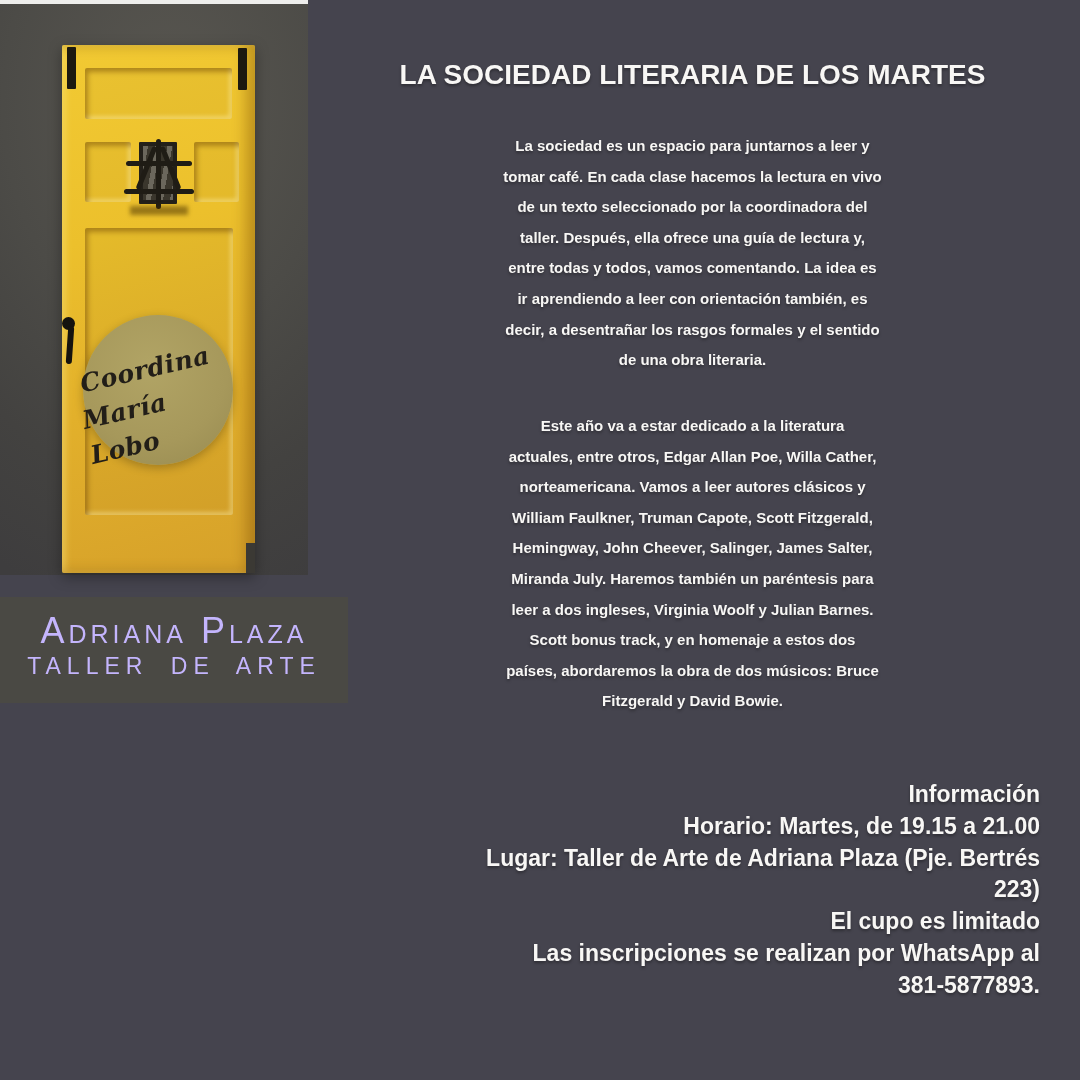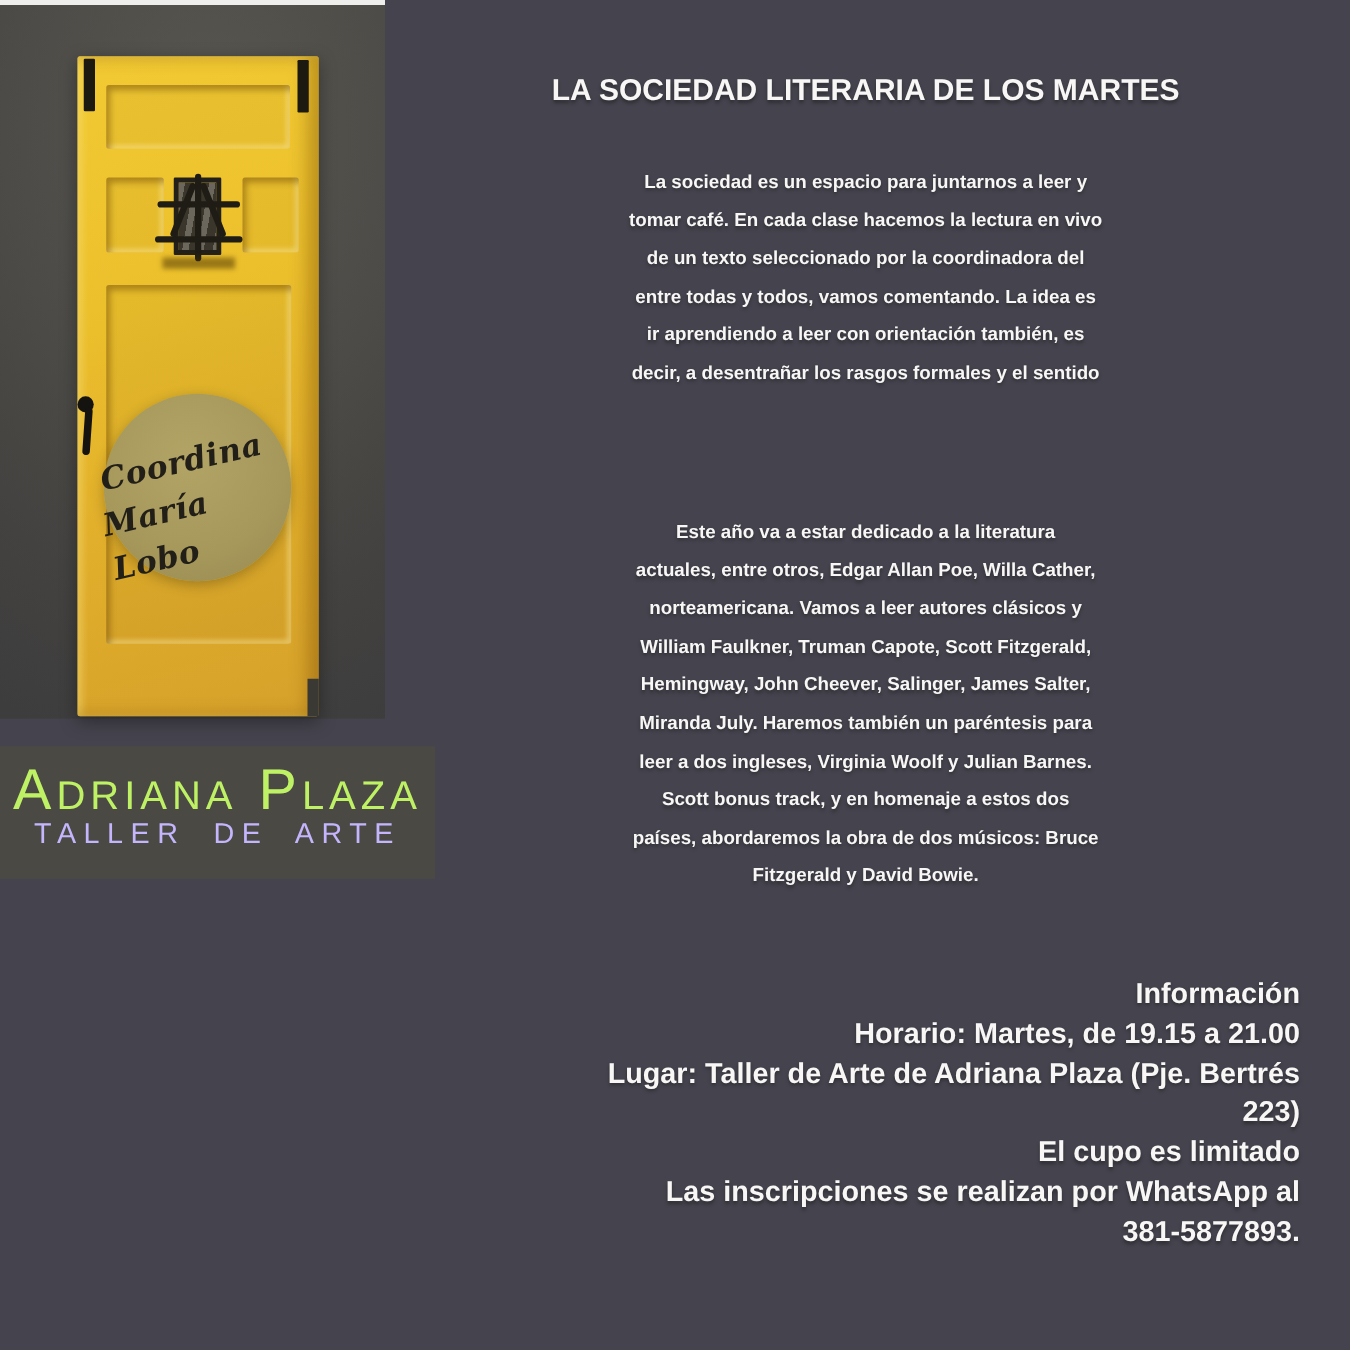--- a/index.html
+++ b/index.html
@@ -77,35 +77,35 @@
   .light-dash { position:absolute; left:0; top:616px; width:46px; height:3px; background:#8d8d8b; opacity:.85; }
 
   
   .logo-card {
     position:absolute; left:0; top:597px; width:348px; height:106px;
     background:#4a4944; text-align:center;
   }
   .logo-name {
     margin-top:14px;
     font-variant:small-caps; font-weight:400;
-    font-size:46px; line-height:40px; letter-spacing:4px;
-    color:#bef264;
+    font-size:36px; line-height:40px; letter-spacing:4px;
+    color:#c4b5fd;
   }
   .logo-subtitle {
     margin-top:2px;
     text-transform:uppercase; font-weight:400;
     font-size:23px; letter-spacing:6px; word-spacing:10px;
     color:#c4b5fd;
   }
 
   
   .content { position:absolute; left:345px; top:0; width:695px; height:1080px; color:#f8f7f5; }
   .event-title {
     position:absolute; top:59px; left:0; width:100%;
-    text-align:center; font-weight:700; font-size:24px; letter-spacing:0px;
+    text-align:center; font-weight:700; font-size:28px; letter-spacing:0px;
     text-shadow:0 2px 3px rgba(0,0,0,.35);
   }
   .para { position:absolute; left:0; width:100%; text-align:center;
           font-weight:700; font-size:15px; line-height:30.6px;
           text-shadow:0 2px 3px rgba(0,0,0,.35); }
   .para-1 { top:131px; }
   .para-2 { top:411px; }
   .info-block { position:absolute; left:0; top:779px; width:100%; padding-left:13px;
                 text-align:right; font-weight:700; font-size:23px; line-height:31.8px;
                 text-shadow:0 2px 3px rgba(0,0,0,.35); }
@@ -158,23 +158,25 @@
     <div class="logo-subtitle">taller de arte</div>
   </div>
 
   <div class="content">
     <div class="event-title">LA SOCIEDAD LITERARIA DE LOS MARTES</div>
 
     <div class="para para-1">
         <div class="body-line">La sociedad es un espacio para juntarnos a leer y</div>
         <div class="body-line">tomar café. En cada clase hacemos la lectura en vivo</div>
         <div class="body-line">de un texto seleccionado por la coordinadora del</div>
+        <div class="body-line">taller. Después, ella ofrece una guía de lectura y,</div>
         <div class="body-line">entre todas y todos, vamos comentando. La idea es</div>
         <div class="body-line">ir aprendiendo a leer con orientación también, es</div>
         <div class="body-line">decir, a desentrañar los rasgos formales y el sentido</div>
+        <div class="body-line">de una obra literaria.</div>
       </div>
 
     <div class="para para-2">
         <div class="body-line">Este año va a estar dedicado a la literatura</div>
         <div class="body-line">actuales, entre otros, Edgar Allan Poe, Willa Cather,</div>
         <div class="body-line">norteamericana. Vamos a leer autores clásicos y</div>
         <div class="body-line">William Faulkner, Truman Capote, Scott Fitzgerald,</div>
         <div class="body-line">Hemingway, John Cheever, Salinger, James Salter,</div>
         <div class="body-line">Miranda July. Haremos también un paréntesis para</div>
         <div class="body-line">leer a dos ingleses, Virginia Woolf y Julian Barnes.</div>

